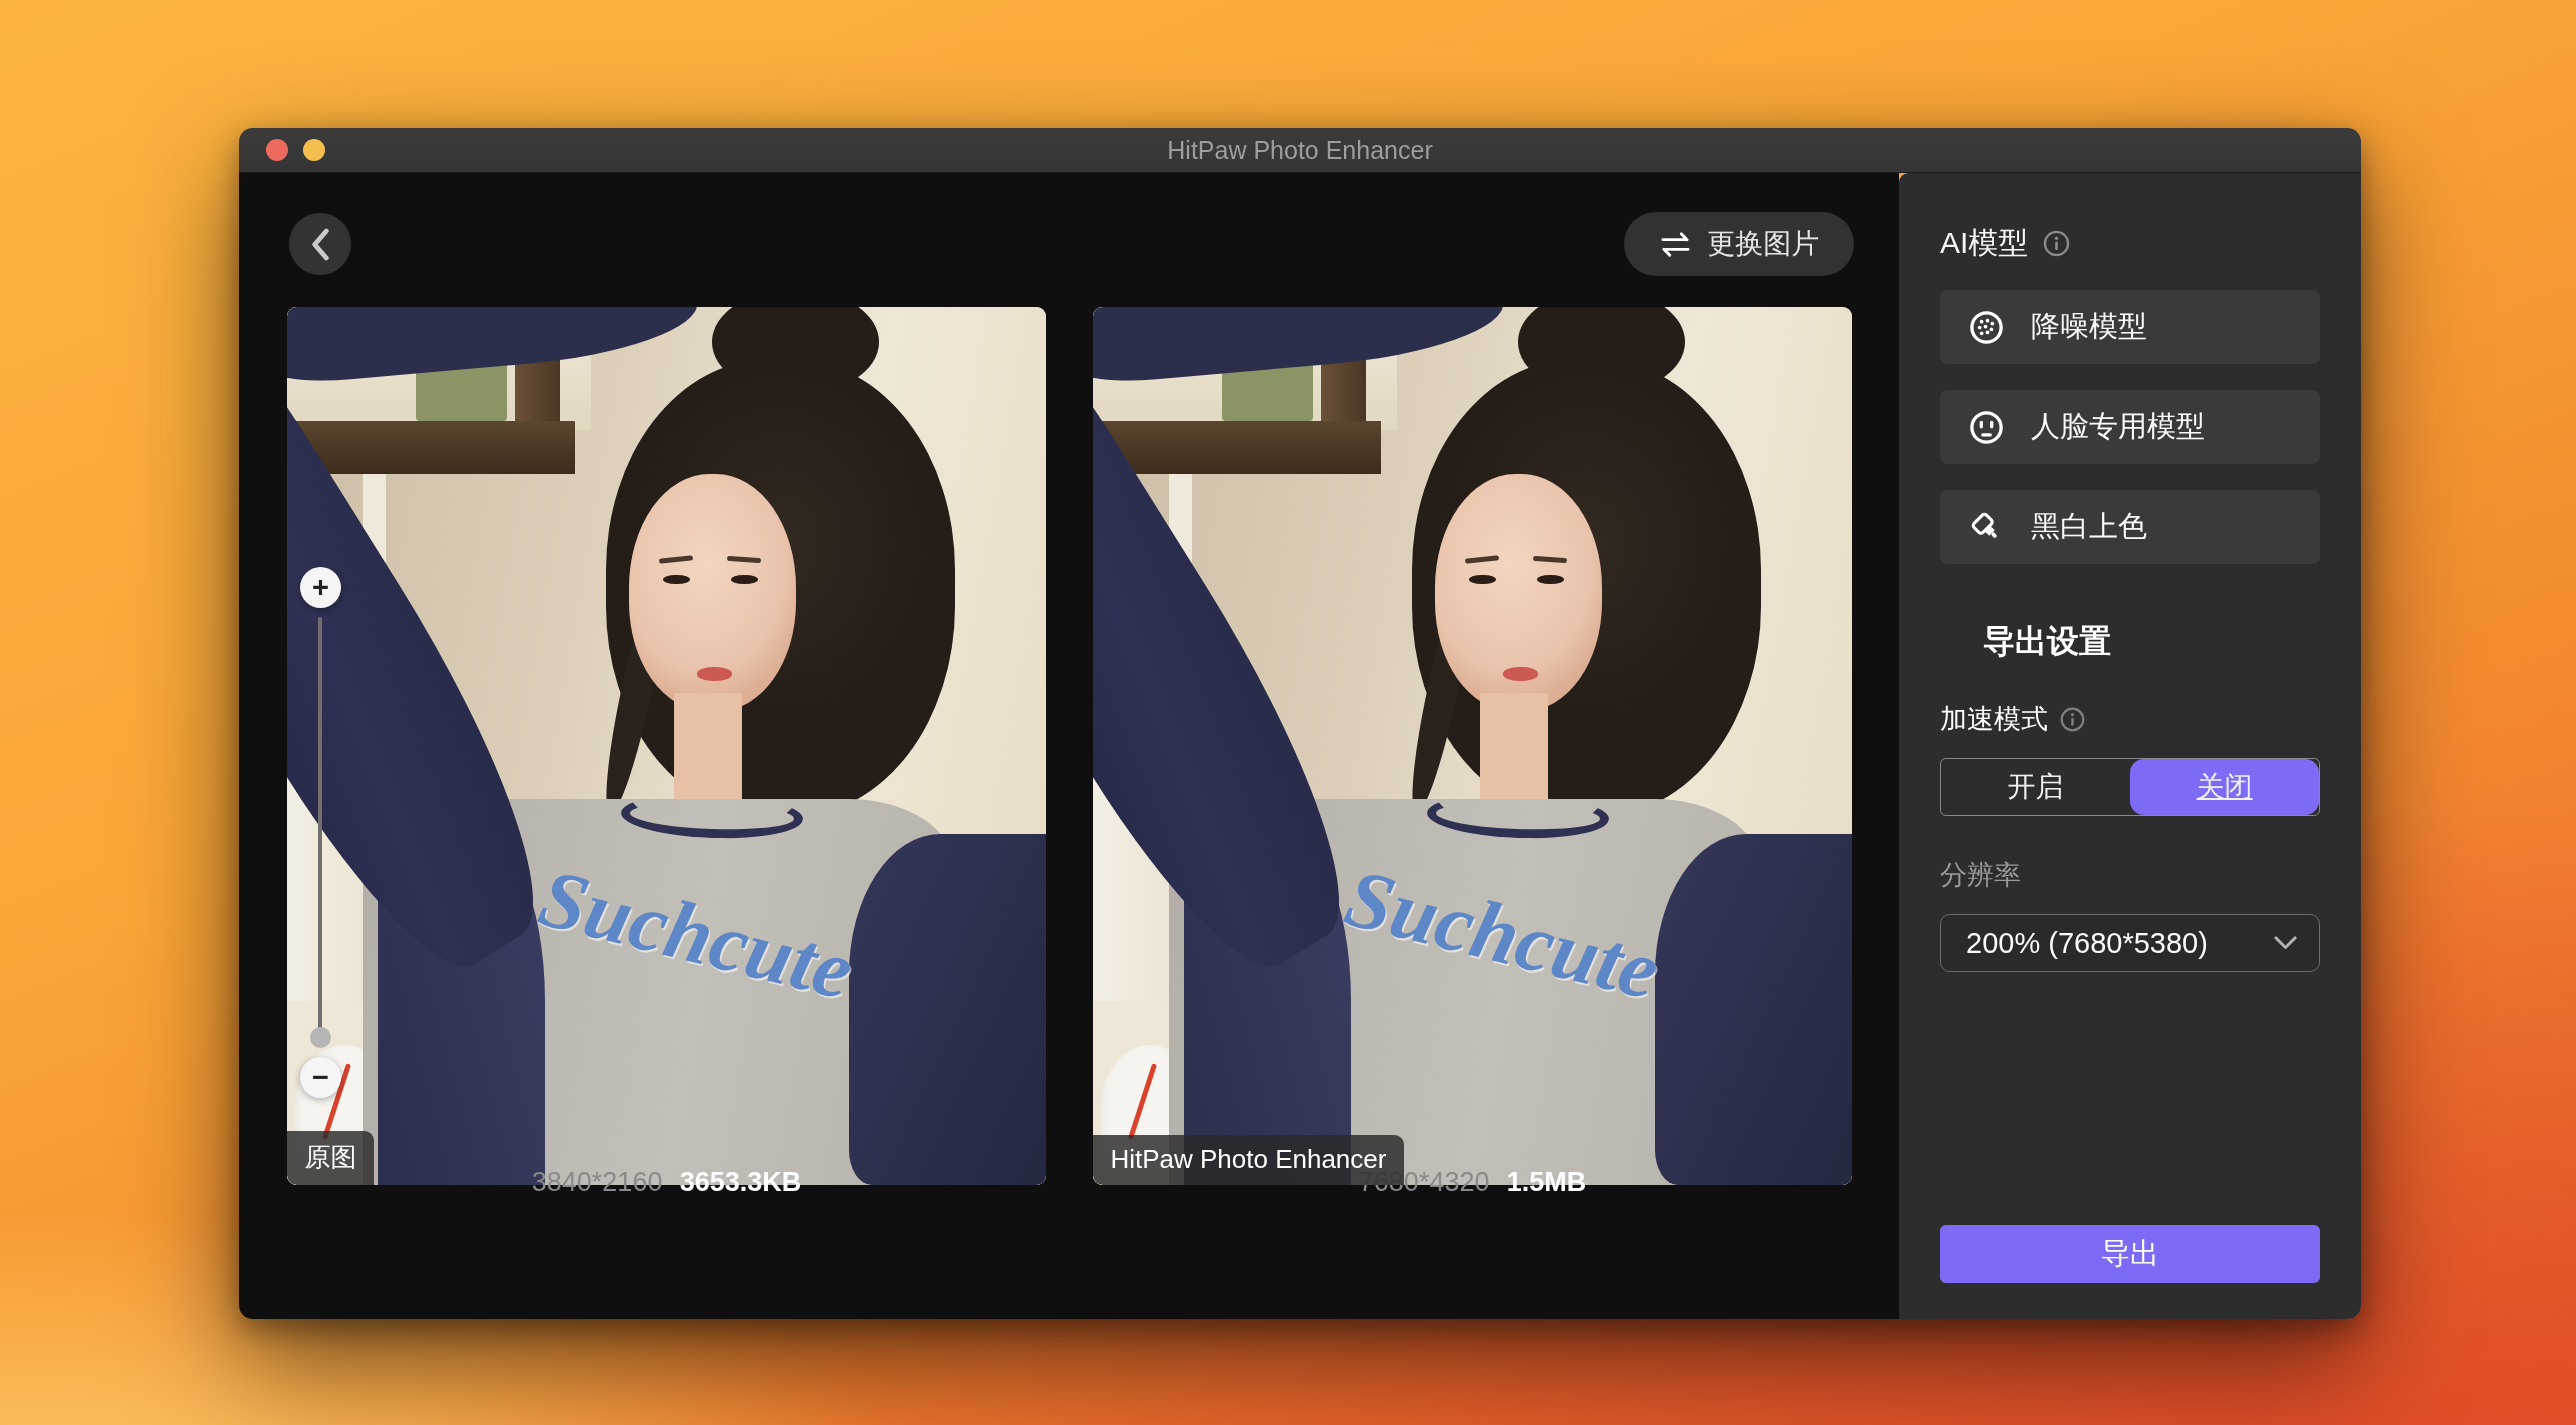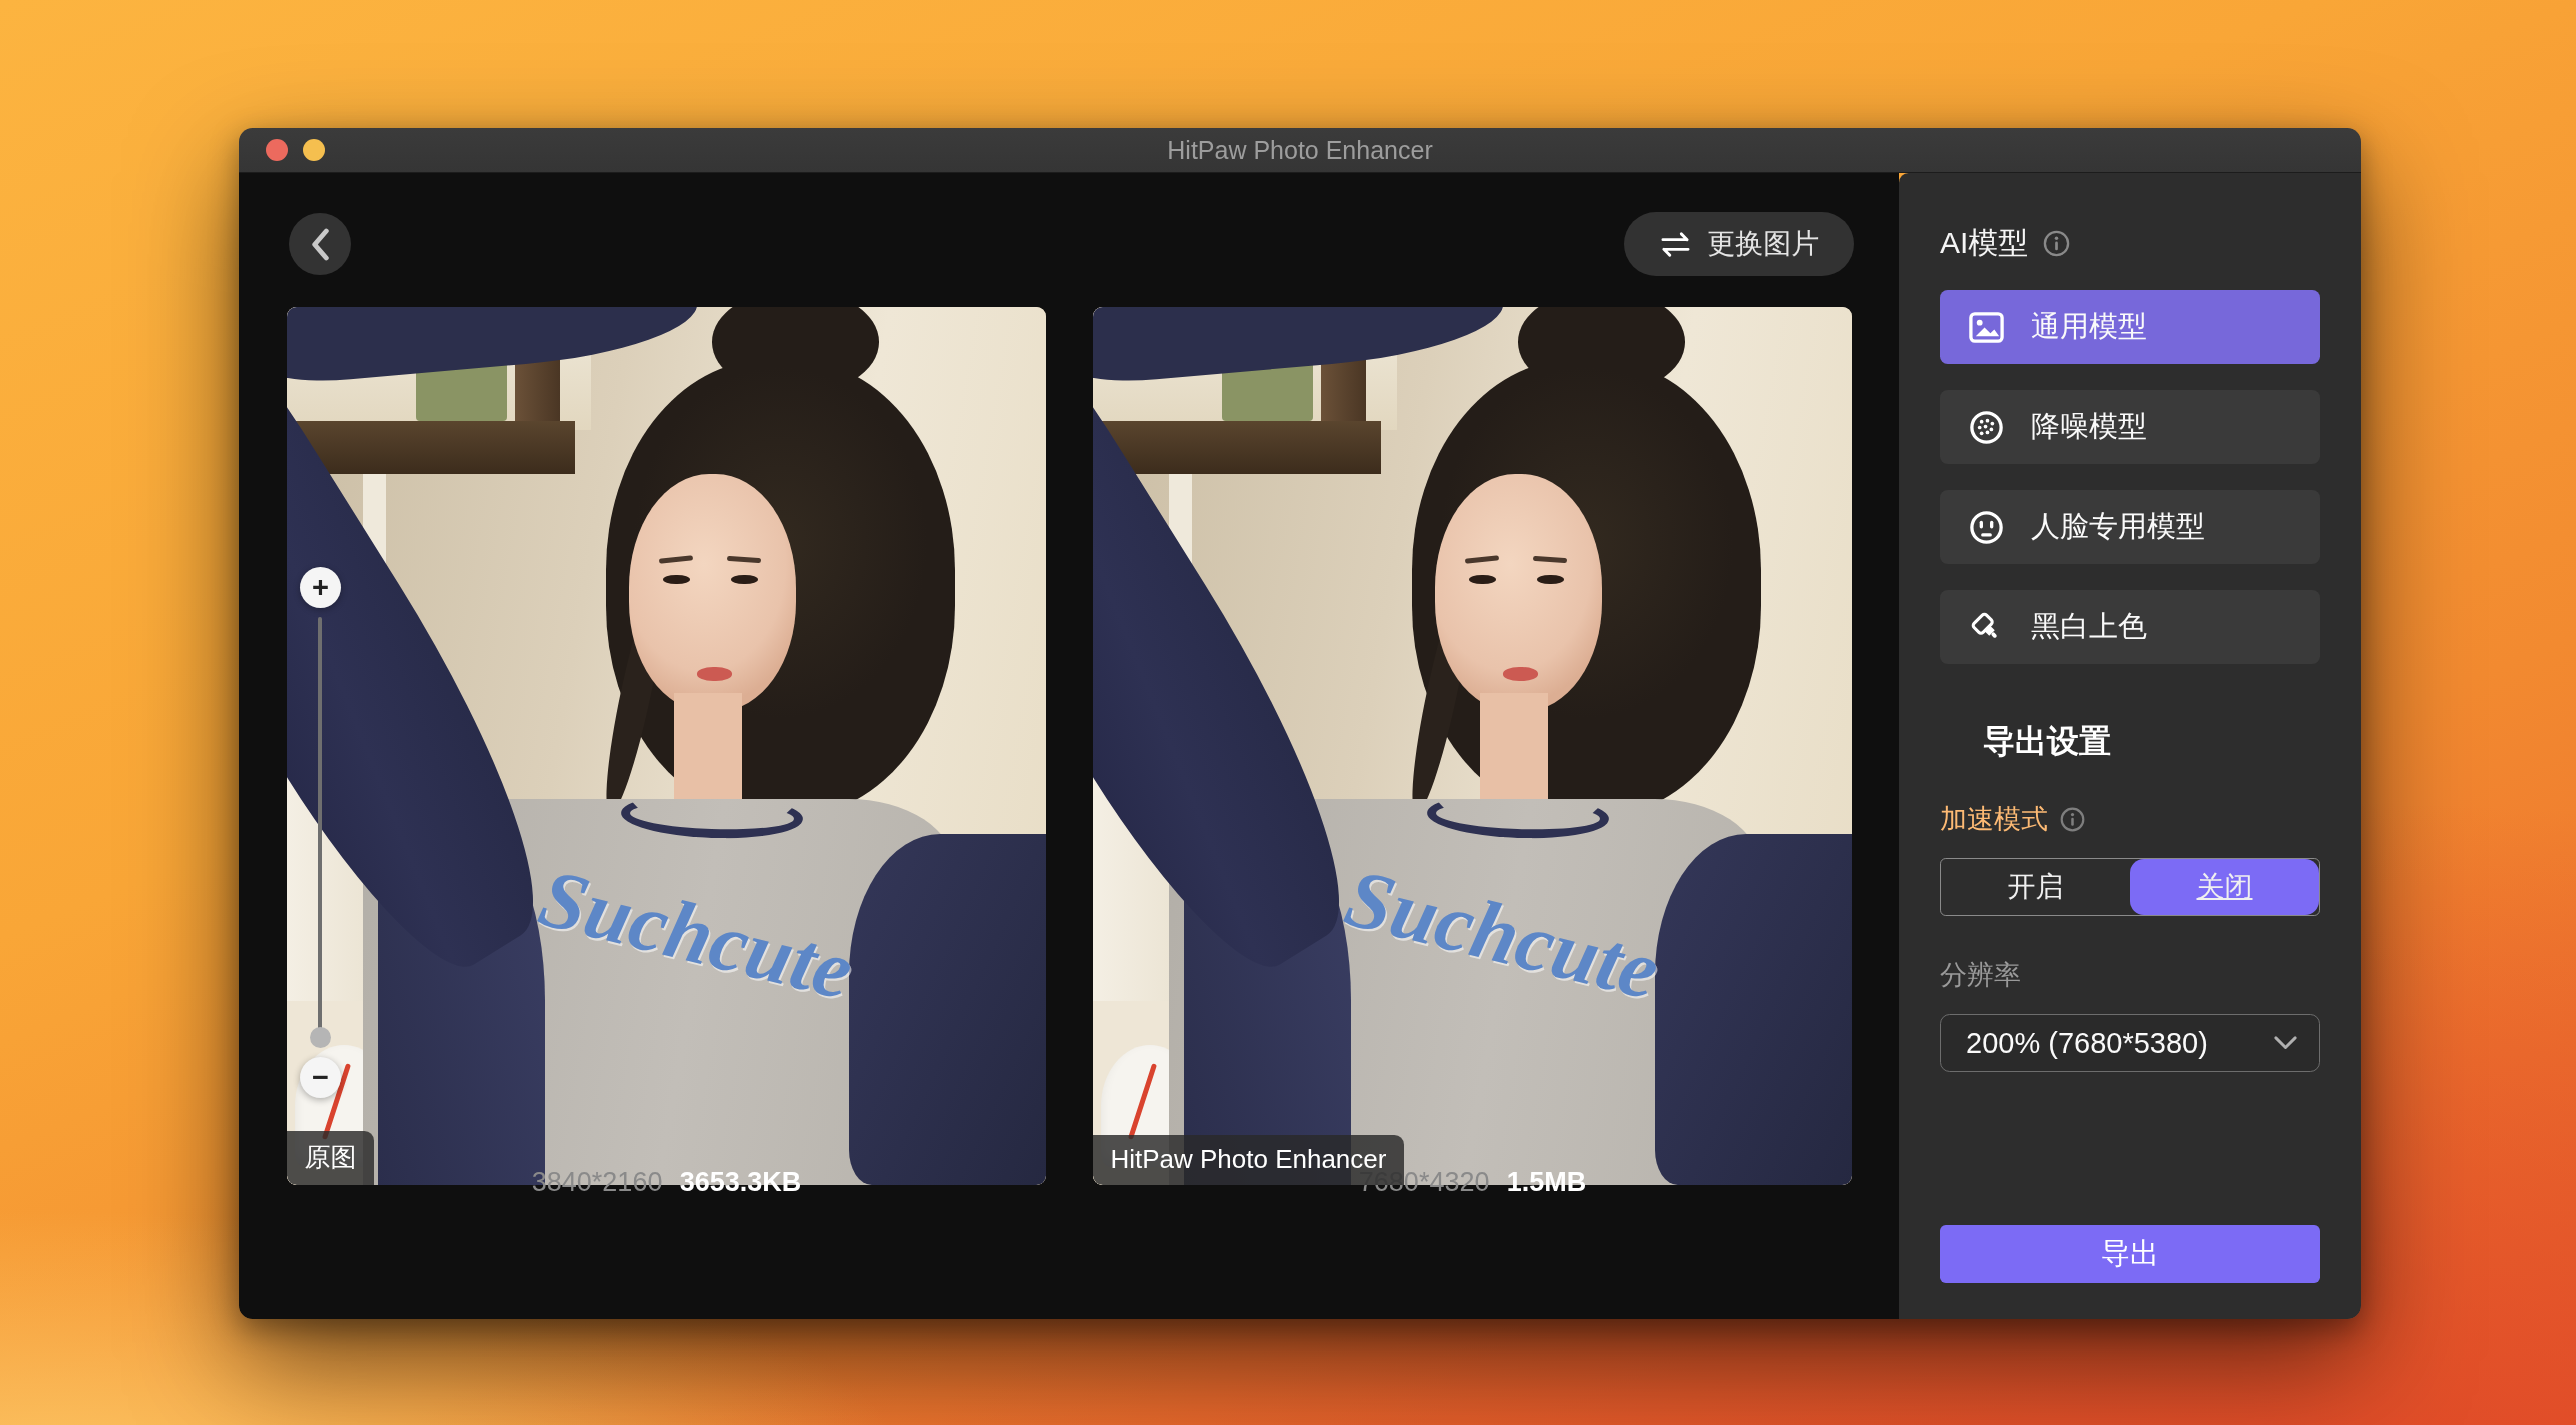--- a/index.html
+++ b/index.html
@@ -89,21 +89,21 @@
 
   .model-btn {
     width:380px; height:74px; border-radius:7.7px; background:#3a3a3a;
     display:flex; align-items:center; gap:25px; padding-left:27px;
     margin-top:26px; cursor:pointer; font-size:29px; color:#fafafa;
   }
   .model-btn:first-of-type { margin-top:29px; }
   .model-btn.selected { background:#7768da; }
 
   .export-heading { margin-top:56px; font-size:32px; font-weight:bold;margin-left:43px; }
-  .accel-row { margin-top:37px; display:flex; align-items:center; gap:11px; font-size:27px; color:#fdba74; }
+  .accel-row { margin-top:37px; display:flex; align-items:center; gap:11px; font-size:27px; color:#ffffff; }
 
   .segmented {
     margin-top:21px; width:380px; height:58px; border:1.9px solid #8a8a8a; border-radius:5.8px;
     display:flex; overflow:hidden;
   }
   .seg {
     flex:1; display:flex; align-items:center; justify-content:center;
     font-size:28px; color:#f0f0f0; cursor:pointer;
   }
   .seg.active { background:#7c6bf5; border-radius:14px;text-decoration:underline; }
@@ -294,30 +294,20 @@
           <span>AI模型</span>
           <span class="info-icon">
             <svg width="29" height="29" viewBox="0 0 30 30">
                 <circle cx="15" cy="15" r="12" fill="none" stroke="#a8a8a8" stroke-width="2.4"></circle>
                 <circle cx="15" cy="9.5" r="1.8" fill="#a8a8a8"></circle>
                 <rect x="13.6" y="13" width="2.8" height="9" rx="1.4" fill="#a8a8a8"></rect>
               </svg>
           </span>
         </div>
 
-        <div class="model-btn selected">
-          <span>
-            <svg width="39" height="39" viewBox="0 0 40 40">
-                <rect x="4" y="6" width="32" height="28" rx="4" fill="none" stroke="#fff" stroke-width="3.4"></rect>
-                <circle cx="13" cy="15" r="3" fill="#fff"></circle>
-                <path d="M9 29 l9 -9 6 6 4 -4 5 7 z" fill="#fff"></path>
-              </svg>
-          </span>
-          <span>通用模型</span>
-        </div>
 
         <div class="model-btn">
           <span>
             <svg width="39" height="39" viewBox="0 0 40 40">
                 <circle cx="20" cy="20" r="15" fill="none" stroke="#fff" stroke-width="3.4"></circle>
                 <g fill="#fff">
                   <circle cx="15" cy="14" r="1.9"></circle>
                   <circle cx="21" cy="13" r="1.9"></circle>
                   <circle cx="26" cy="16" r="1.9"></circle>
                   <circle cx="13" cy="20" r="1.9"></circle>

